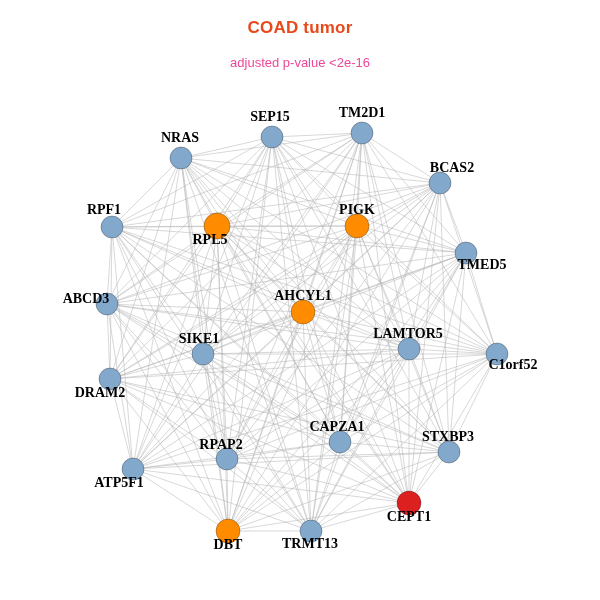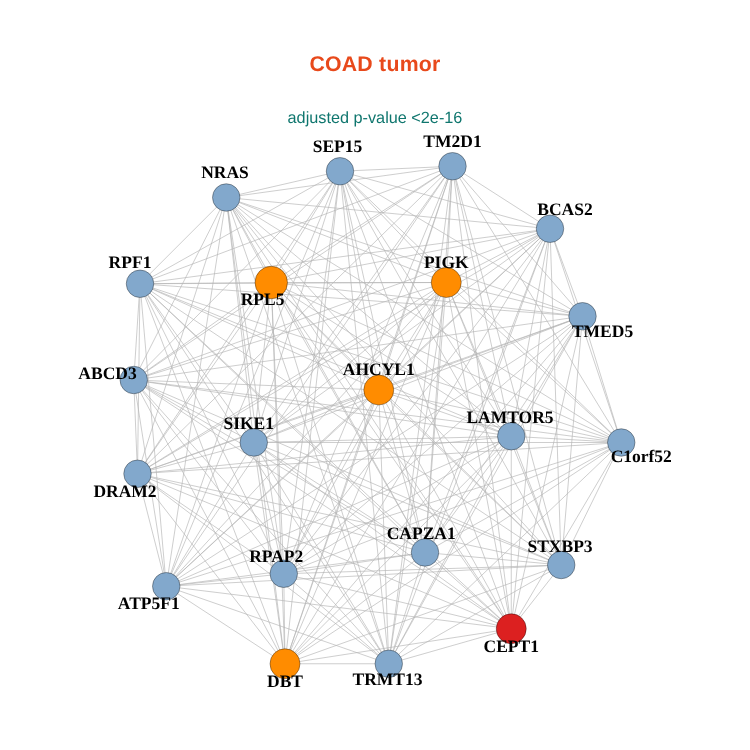--- a/index.html
+++ b/index.html
@@ -4,21 +4,21 @@
 <style>
   html,body { margin:0; padding:0; background:#ffffff; }
   .canvas {
     position:relative;
     width:600px; height:600px;
     background:#ffffff;
     overflow:hidden;
     font-family:"Liberation Sans", sans-serif;
   }
   .plot-title {
-    position:absolute; top:42px; left:0; width:100%;
+    position:absolute; top:18px; left:0; width:100%;
     text-align:center;
     font-size:17px; font-weight:bold;
     letter-spacing:0.2px;
   }
   .plot-subtitle {
     position:absolute; top:55px; left:0; width:100%;
     text-align:center;
     font-size:13px; font-weight:normal;
   }
   #graph-svg { position:absolute; top:0; left:0; }
@@ -287,14 +287,14 @@
         <text x="337" y="428" text-anchor="middle" dominant-baseline="middle" class="node-label">CAPZA1</text>
         <text x="448" y="438" text-anchor="middle" dominant-baseline="middle" class="node-label">STXBP3</text>
         <text x="221" y="446" text-anchor="middle" dominant-baseline="middle" class="node-label">RPAP2</text>
         <text x="119" y="484" text-anchor="middle" dominant-baseline="middle" class="node-label">ATP5F1</text>
         <text x="409" y="518" text-anchor="middle" dominant-baseline="middle" class="node-label">CEPT1</text>
         <text x="228" y="546" text-anchor="middle" dominant-baseline="middle" class="node-label">DBT</text>
         <text x="310" y="545" text-anchor="middle" dominant-baseline="middle" class="node-label">TRMT13</text>
       </g>
   </svg>
   <div class="plot-title" style="color: rgb(232, 73, 27);">COAD tumor</div>
-  <div class="plot-subtitle" style="color: #0f766e; margin-top: 31px;">adjusted p-value &lt;2e-16</div>
+  <div class="plot-subtitle" style="color: #ec4899;">adjusted p-value &lt;2e-16</div>
 </div>
 
 </body></html>

